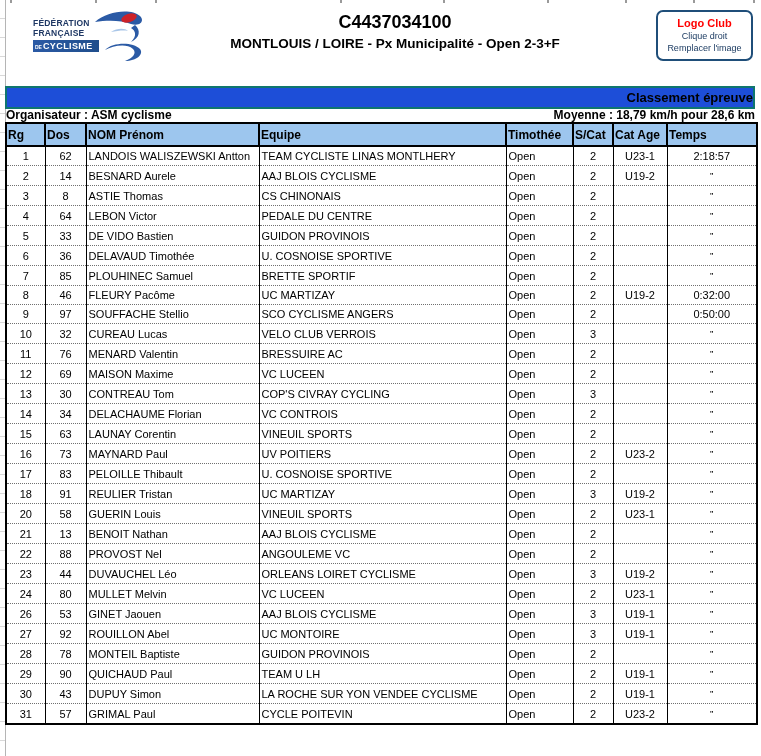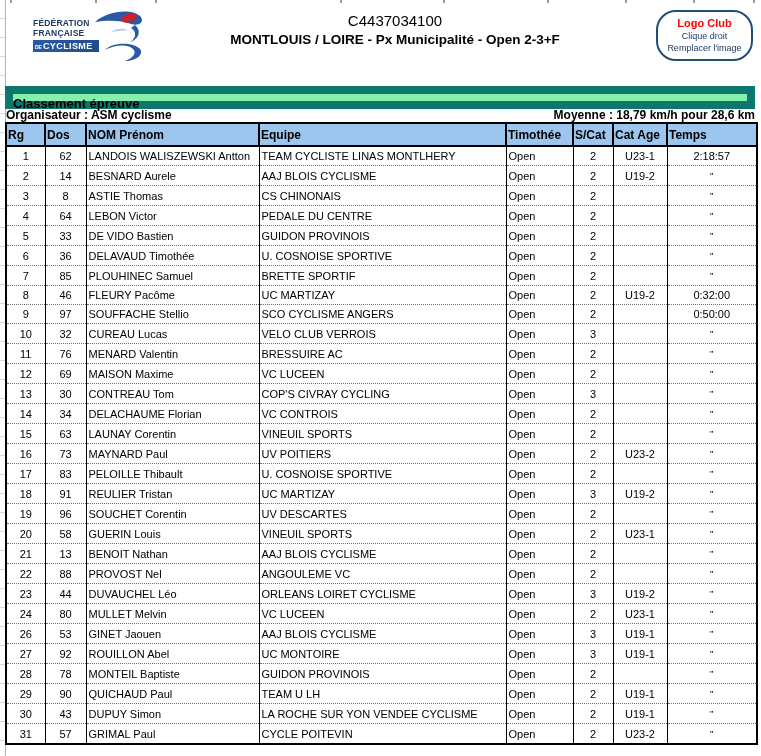--- a/index.html
+++ b/index.html
@@ -16,32 +16,32 @@
   
   #ffc-logo { position:absolute; left:15px; top:10px; width:125px; height:56px; }
   .ffc-text { position:absolute; left:18px; top:8px; width:66px; }
   .ffc-line { font-size:8.5px; font-weight:bold; color:#1F3864; letter-spacing:.2px; line-height:10px; }
   .ffc-bar { margin-top:2px; background:linear-gradient(90deg,#2B5AA5,#1F4E8C); color:#fff;
              font-size:9px; font-weight:bold; padding:1px 3px 1px 2px; letter-spacing:.4px; white-space:nowrap; }
   .ffc-bar .de { font-size:5px; letter-spacing:0; margin-right:1px; }
   .ffc-swoosh { position:absolute; left:78px; top:0; }
 
   #center-head { position:absolute; left:140px; top:12px; width:510px; text-align:center; }
-  #race-code { font-size:15px; font-weight:normal; }
+  #race-code { font-size:18px; font-weight:bold; }
   #race-title { font-size:13.5px; font-weight:bold; margin-top:3px; }
 
   #logo-club-box { position:absolute; right:8px; top:10px; width:97px;
-    border:2px solid #1F4E79; border-radius:20px; background:#fff;
+    border:2px solid #1F4E79; border-radius:7px; background:#fff;
     padding:5px 4px 6px; text-align:center; }
   #logo-club-title { color:#FF0000; font-weight:bold; font-size:11px; }
   .logo-club-hint { color:#17375E; font-size:9px; margin-top:2px; }
 
   
   #banner { position:absolute; left:5px; top:86px; width:750px; height:23px;
-    border:8px solid #0f766e; background:#86efac; text-align:left;
+    border:2px solid #0f766e; background:#1d4ed8; text-align:right;
     font-size:13px; font-weight:bold; line-height:19px; }
   #info-row { position:absolute; left:6px; top:109px; width:749px; height:13px;
     display:flex; justify-content:space-between; font-size:12px; font-weight:bold; line-height:12px; }
 
   
   #results-table { position:absolute; left:5px; top:122px; width:751px;
     border-collapse:collapse; table-layout:fixed; border:2px solid #000; }
   #results-table th { background:#9DC6EE; border:2px solid #000;
     font-size:12px; font-weight:bold; height:23px; text-align:left; padding:0 1px; overflow:hidden; white-space:nowrap; }
   #results-table td { border-left:1px solid #000; border-right:1px solid #000;
@@ -317,30 +317,20 @@
       <td class="c-rg">18</td>
       <td class="c-dos">91</td>
       <td class="c-nom">REULIER Tristan</td>
       <td class="c-eq">UC MARTIZAY</td>
       <td class="c-cat">Open</td>
       <td class="c-scat">3</td>
       <td class="c-age">U19-2</td>
       <td class="c-temps"><span class="ditto">"</span></td>
     </tr>
 
-    <tr>
-      <td class="c-rg">19</td>
-      <td class="c-dos">96</td>
-      <td class="c-nom">SOUCHET Corentin</td>
-      <td class="c-eq">UV DESCARTES</td>
-      <td class="c-cat">Open</td>
-      <td class="c-scat">2</td>
-      <td class="c-age"></td>
-      <td class="c-temps"><span class="ditto">"</span></td>
-    </tr>
 
     <tr>
       <td class="c-rg">20</td>
       <td class="c-dos">58</td>
       <td class="c-nom">GUERIN Louis</td>
       <td class="c-eq">VINEUIL SPORTS</td>
       <td class="c-cat">Open</td>
       <td class="c-scat">2</td>
       <td class="c-age">U23-1</td>
       <td class="c-temps"><span class="ditto">"</span></td>

